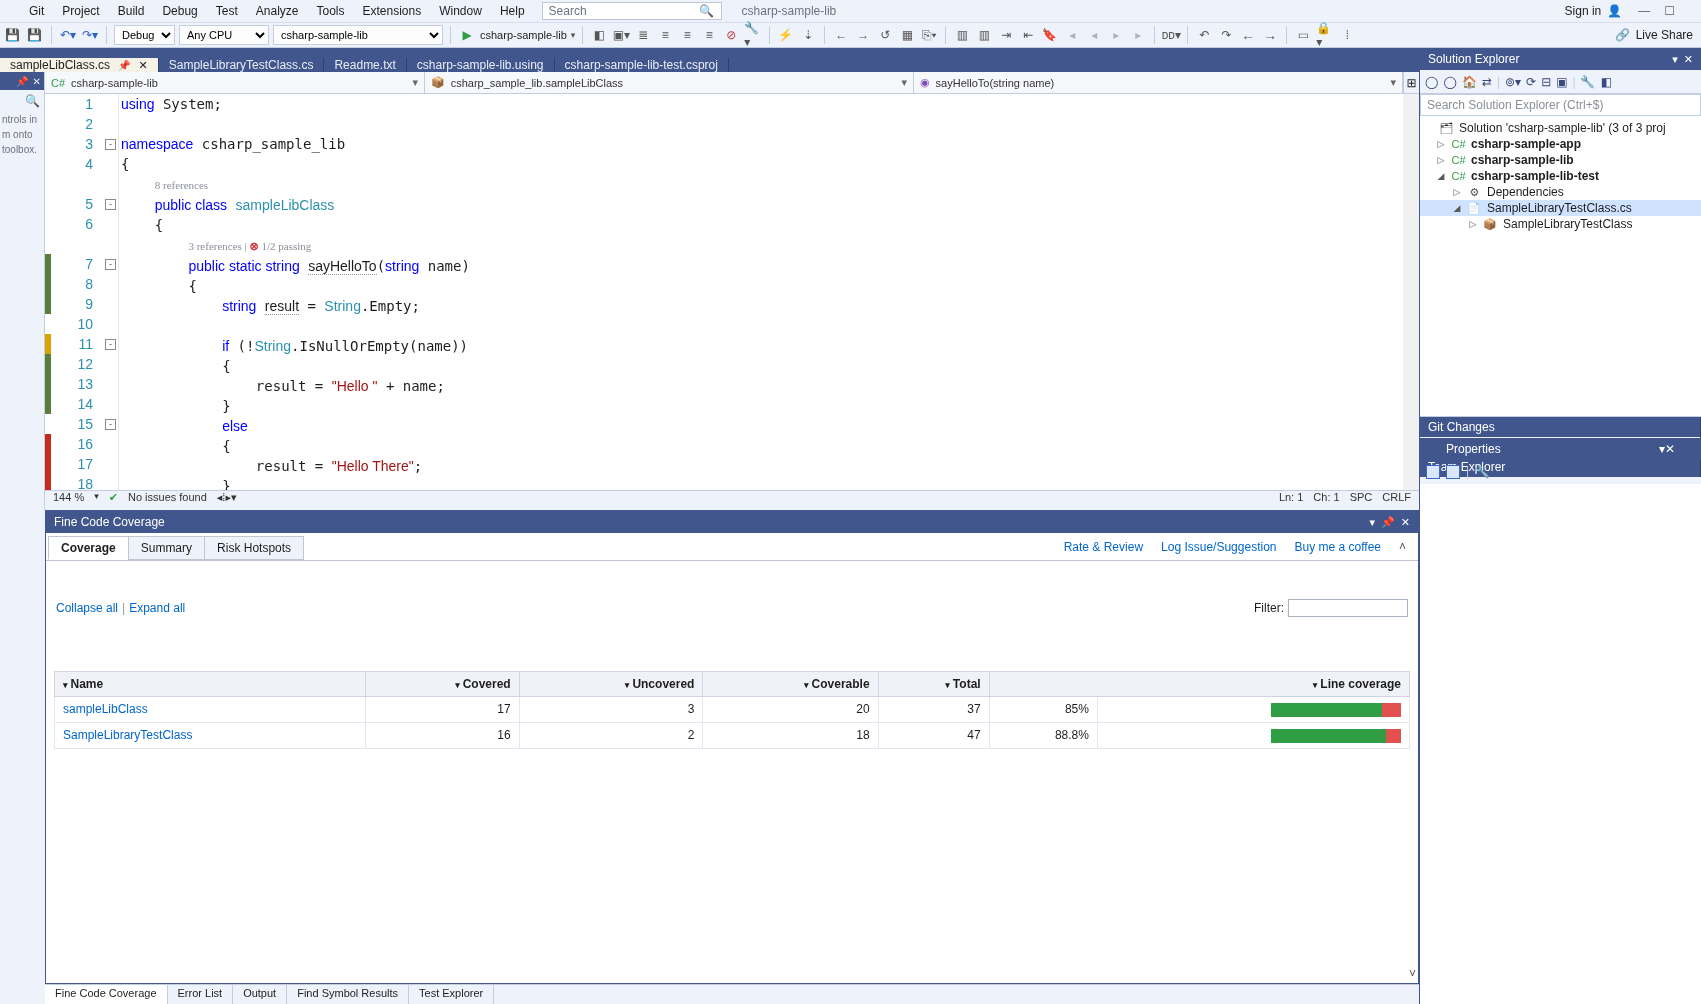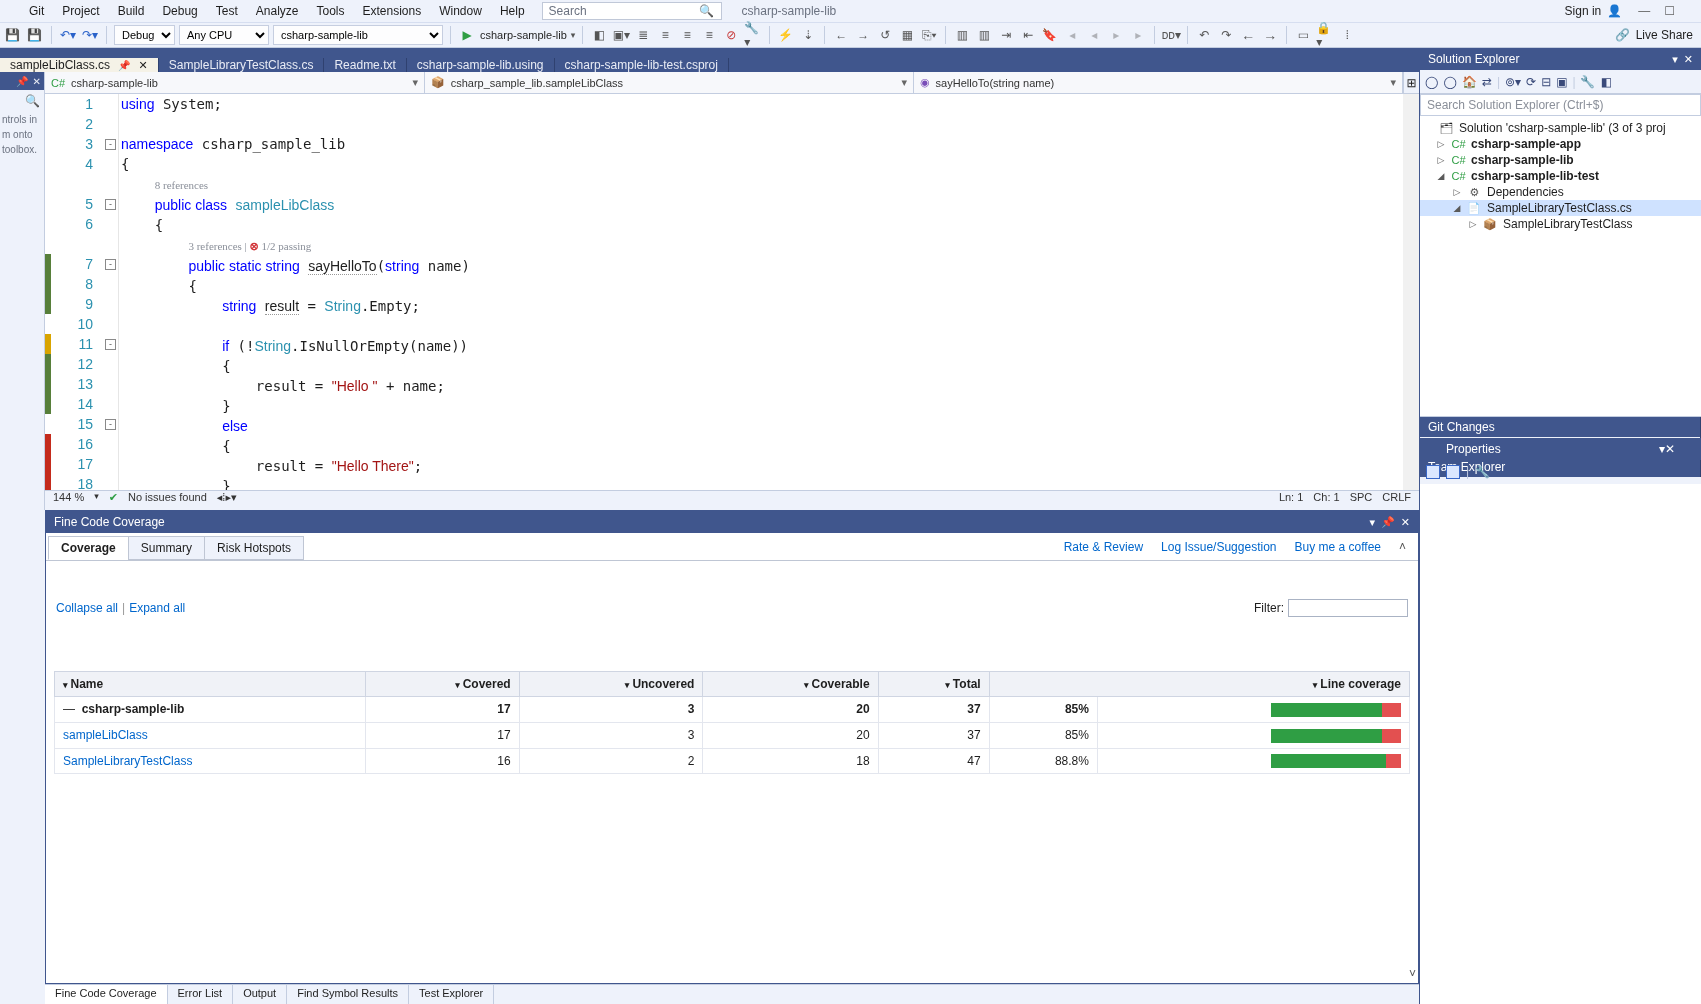--- a/index.html
+++ b/index.html
@@ -370,29 +370,20 @@
           <tr>
         <th class="name"><span class="sort-ind">▾</span><span>Name</span></th>
         <th><span class="sort-ind">▾</span><span>Covered</span></th>
         <th><span class="sort-ind">▾</span><span>Uncovered</span></th>
         <th><span class="sort-ind">▾</span><span>Coverable</span></th>
         <th><span class="sort-ind">▾</span><span>Total</span></th>
         <th colspan="2"><span class="sort-ind">▾</span><span>Line coverage</span></th>
       </tr>
         </thead>
       <tbody id="covbody">
-          <tr class="grp">
-            <td class="name"><span style="font-weight:400">—</span>&nbsp;&nbsp;csharp-sample-lib</td>
-  <td>17</td>
-  <td>3</td>
-  <td>20</td>
-  <td>37</td>
-  <td>85%</td>
-  <td><span class="cov-bar"><span class="fill" style="width:85%"></span></span></td>
-          </tr>
           <tr>
             <td class="name"><a>sampleLibClass</a></td>
   <td>17</td>
   <td>3</td>
   <td>20</td>
   <td>37</td>
   <td>85%</td>
   <td><span class="cov-bar"><span class="fill" style="width:85%"></span></span></td>
           </tr>
           <tr>

